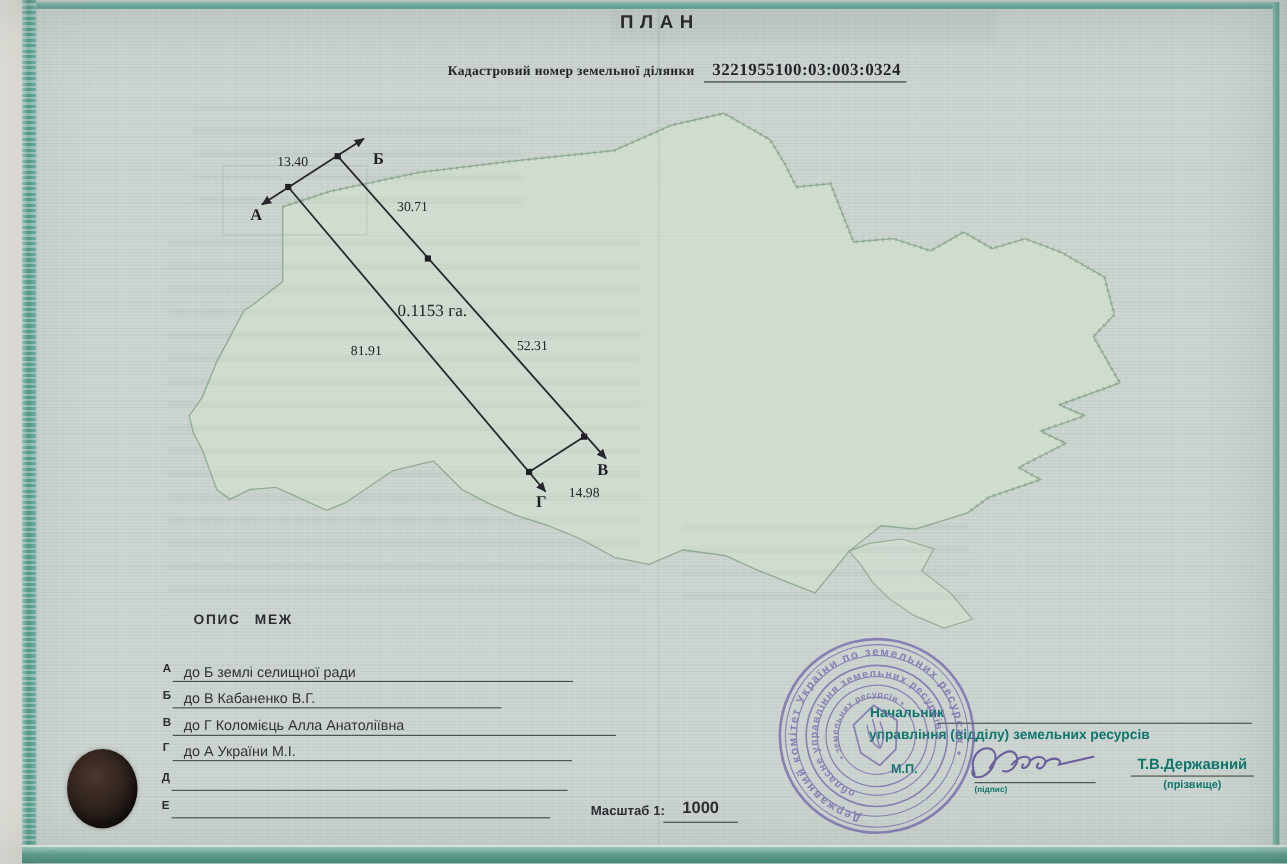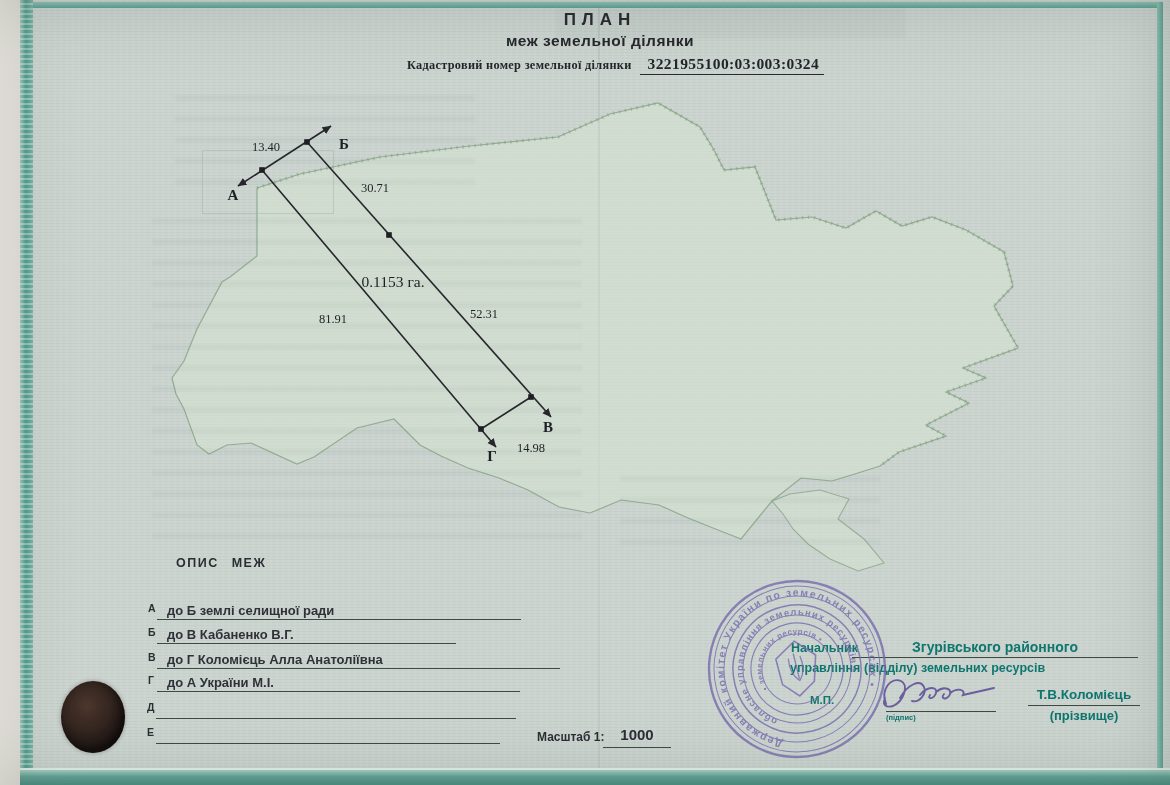--- a/index.html
+++ b/index.html
@@ -31,38 +31,38 @@
   
   .hdr{position:absolute;left:300px;top:10px;width:600px;text-align:center;z-index:3;color:#25262b;}
   .hdr .t1{font-size:17px;font-weight:bold;letter-spacing:6px;}
   .hdr .t2{font-size:15.5px;font-weight:bold;margin-top:2px;letter-spacing:.5px;}
   .cad{position:absolute;left:407px;top:55px;display:flex;align-items:baseline;z-index:3;color:#25262b;font-family:Liberation Serif, serif;}
   .cad .lbl{font-size:12.3px;font-weight:bold;letter-spacing:.3px;}
   .cad .num{font-size:15.5px;font-weight:bold;margin-left:8px;padding:0 5px 1px 8px;border-bottom:1.6px solid #2b2c31;letter-spacing:.4px;}
   
   .opys{position:absolute;left:176px;top:556px;font-size:12.5px;font-weight:bold;letter-spacing:1.5px;word-spacing:8px;color:#2c2d33;z-index:3;}
   .b-letter{position:absolute;font-size:10.5px;font-weight:bold;color:#2c2d33;z-index:3;}
-  .b-text{position:absolute;font-size:13px;font-weight:bold;color:#303138;z-index:3;white-space:nowrap;}
+  .b-text{position:absolute;font-size:13px;font-weight:normal;color:#303138;z-index:3;white-space:nowrap;}
   .b-line{position:absolute;height:1px;background:#3c4a45;z-index:3;}
   
   .scale-lbl{position:absolute;left:537px;top:730px;font-size:12px;font-weight:bold;color:#2c2d33;z-index:3;}
   .scale-val{position:absolute;left:603px;top:726px;width:68px;text-align:center;font-size:15px;font-weight:bold;color:#2c2d33;z-index:3;}
   .scale-line{position:absolute;left:603px;top:747px;width:68px;height:1px;background:#3c4a45;z-index:3;}
   
   .off{color:#0f766e;z-index:3;position:absolute;white-space:nowrap;}
   .off-pos{left:791px;top:641px;font-size:12.5px;font-weight:bold;}
   .off-name{left:852px;top:639px;width:286px;text-align:center;font-size:14px;font-weight:bold;}
   .off-line1{left:852px;top:657px;width:286px;height:1px;background:#3c4a45;}
   .off-l2{left:790px;top:661px;font-size:12.5px;font-weight:bold;}
   .off-mp{left:790px;top:694px;font-size:11.5px;font-weight:bold;padding-left:20px;}
   .sig-line{left:886px;top:711px;width:110px;height:1px;background:#3c4a45;}
   .sig-cap{left:886px;top:713px;width:110px;text-align:left;font-size:7.5px;font-weight:bold;}
   .surname{left:1028px;top:687px;width:112px;text-align:center;font-size:13.5px;font-weight:bold;}
   .surname-line{left:1028px;top:705px;width:112px;height:1px;background:#3c4a45;}
-  .surname-cap{left:1028px;top:708px;width:112px;text-align:center;font-size:13px;font-weight:bold;}
+  .surname-cap{left:1028px;top:708px;width:112px;text-align:center;font-size:10px;font-weight:bold;}
   .sig-svg{position:absolute;left:876px;top:674px;z-index:3;}
   
   .stamp{position:absolute;left:702px;top:574px;z-index:4;opacity:.78;filter:blur(.3px);}
   
   .wax{position:absolute;left:61px;top:681px;width:64px;height:72px;border-radius:50%;z-index:4;
     background:radial-gradient(circle at 40% 35%, #4c372d 0%, #352620 38%, #1a1310 72%, #271c16 100%);
     box-shadow:0 0 4px rgba(40,30,25,.35), inset -3px -4px 8px rgba(0,0,0,.5);}
   svg text{font-family:"Liberation Serif",serif;fill:#1f2026;}
   .stamp text{font-family:"Liberation Sans",sans-serif;font-weight:bold;fill:#7568ad;}
 </style>
@@ -80,21 +80,20 @@
 
   <div class="smudge-bar" style="left:556px;top:8px;width:350px;height:30px;"></div>
   <div class="smudge" style="left:175px;top:92px;width:300px;height:108px;"></div>
   <div class="smudge" style="left:152px;top:206px;width:430px;height:348px;"></div>
   <div class="smudge" style="left:620px;top:468px;width:260px;height:92px;"></div>
   <div class="ghost-box"></div>
   <div class="crease"></div>
 
   <div class="hdr">
     <div class="t1">ПЛАН</div>
-    <div class="t2">меж земельної ділянки</div>
   </div>
   <div class="cad">
     <span class="lbl">Кадастровий номер земельної ділянки</span>
     <span class="num">3221955100:03:003:0324</span>
   </div>
 
   <svg class="plan-layer" width="1170" height="785" viewBox="0 0 1170 785">
     <defs>
       <marker id="arw" orient="auto-start-reverse" markerWidth="11" markerHeight="9" refX="8.5" refY="4" markerUnits="userSpaceOnUse">
         <path d="M0,0 L9,4 L0,8 Z" fill="#26262c"></path>
@@ -151,31 +150,30 @@
 
   <span class="b-letter" style="left:147px;top:726px;">Е</span>
   <span class="b-text" style="left:167px;top:727px;"></span>
   <div class="b-line" style="left:156px;top:743px;width:344px;"></div>
 
   <div class="scale-lbl">Масштаб 1:</div>
   <div class="scale-val">1000</div>
   <div class="scale-line"></div>
 
   <div class="off off-pos">Начальник</div>
-  <div class="off off-name">Згурівського районного</div>
   <div class="off off-line1"></div>
   <div class="off off-l2">управління (відділу) земельних ресурсів</div>
   <div class="off off-mp">М.П.</div>
 
   <svg class="sig-svg" width="124" height="44" viewBox="0 0 124 44">
     <path d="M10,30 C4,14 16,3 25,7 C33,11 28,27 17,32 C10,34 6,31 9,24 M24,24 C32,10 44,5 48,13 C51,20 43,29 36,27 M44,21 C52,11 62,13 60,19 C58,25 51,26 54,21 M60,18 C68,11 78,15 73,22 C70,26 64,25 68,20 M74,19 C82,13 90,16 87,21 L118,14" fill="none" stroke="#5d4d97" stroke-width="1.9" stroke-linecap="round" opacity=".88"></path>
   </svg>
   <div class="off sig-line"></div>
   <div class="off sig-cap">(підпис)</div>
-  <div class="off surname">Т.В.Коломієць</div>
+  <div class="off surname">Т.В.Державний</div>
   <div class="off surname-line"></div>
   <div class="off surname-cap">(прізвище)</div>
 
   <svg class="stamp" width="190" height="190" viewBox="-95 -95 190 190">
     <g transform="rotate(-14)" stroke="#7568ad" fill="none">
       <circle r="88" stroke-width="2.4"></circle>
       <circle r="83" stroke-width="1"></circle>
       <circle r="64" stroke-width="1.5"></circle>
       <circle r="46" stroke-width="1.2"></circle>
       <path id="stc1" d="M0,-73 A73,73 0 1 1 -0.01,-73"></path>

